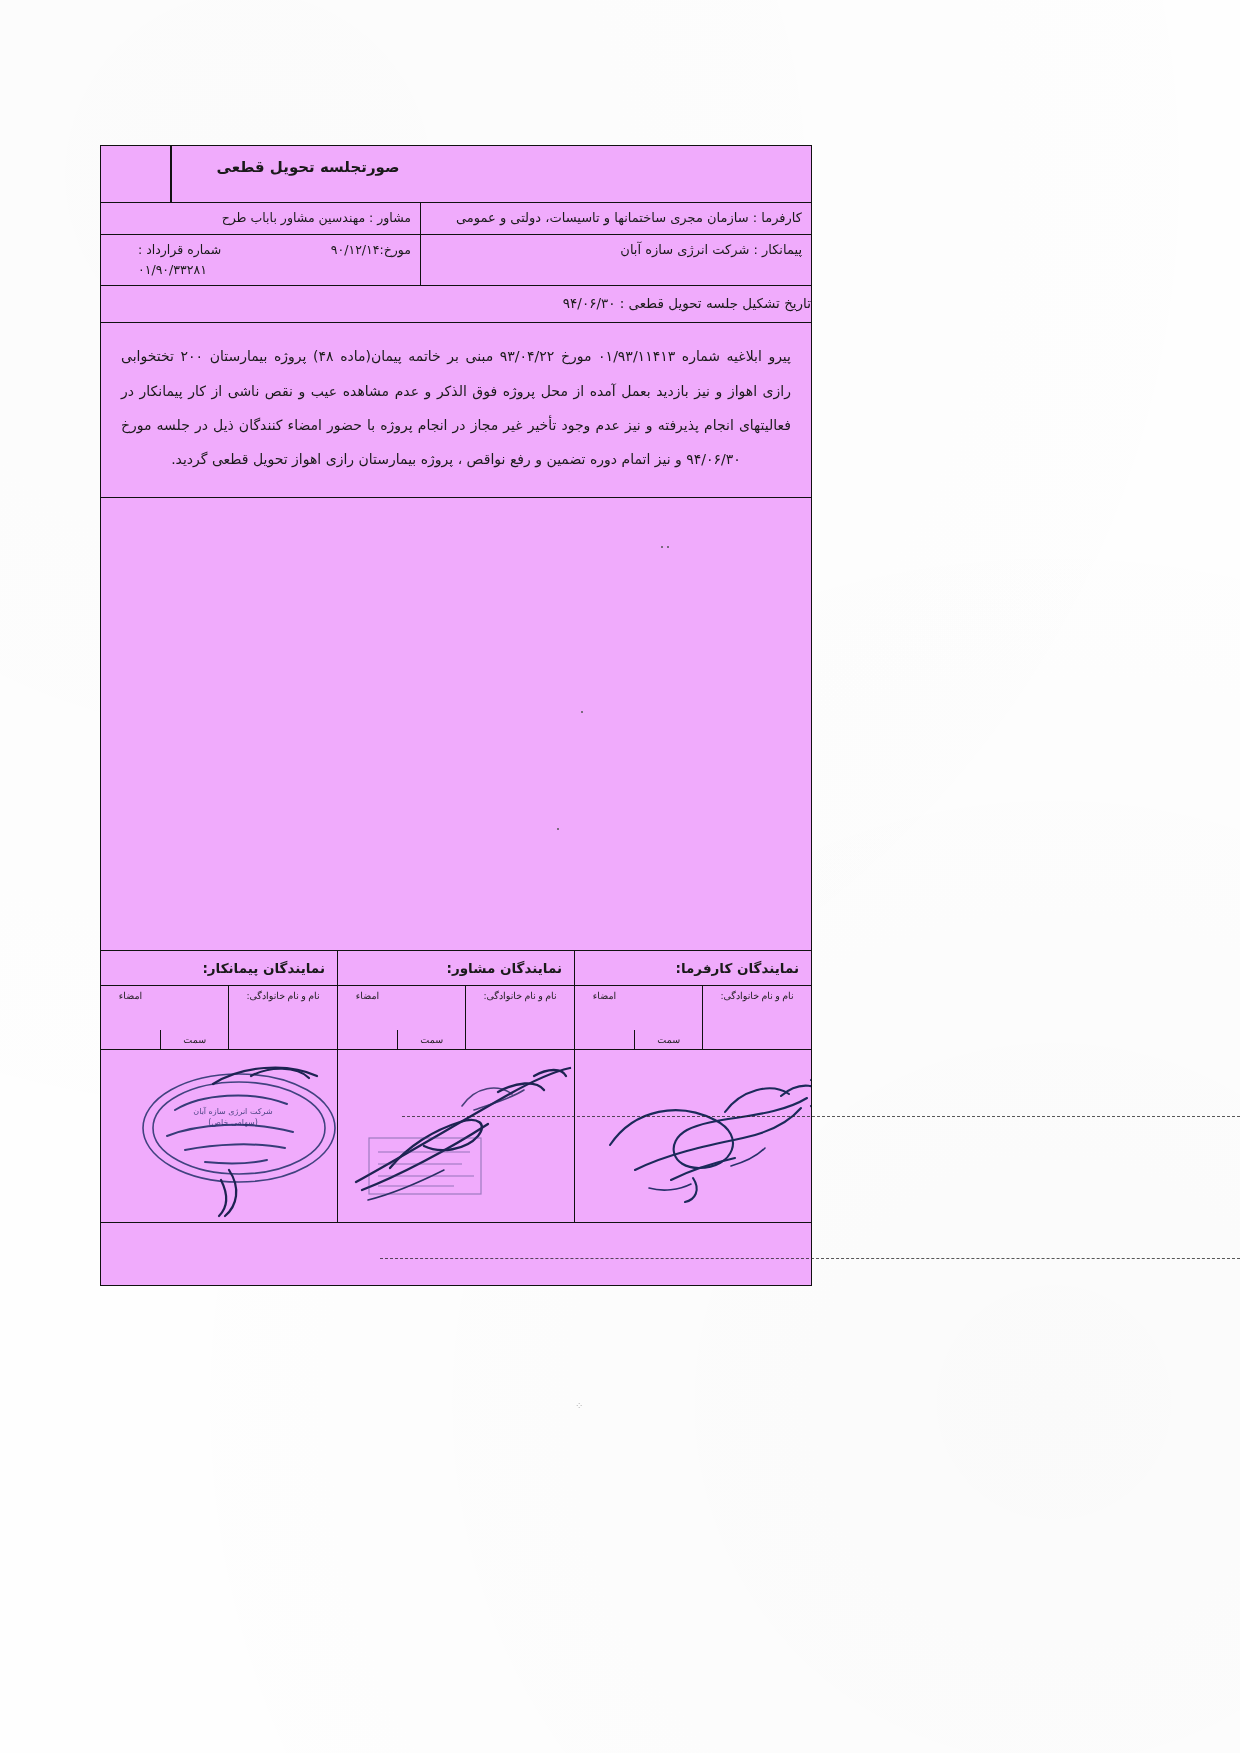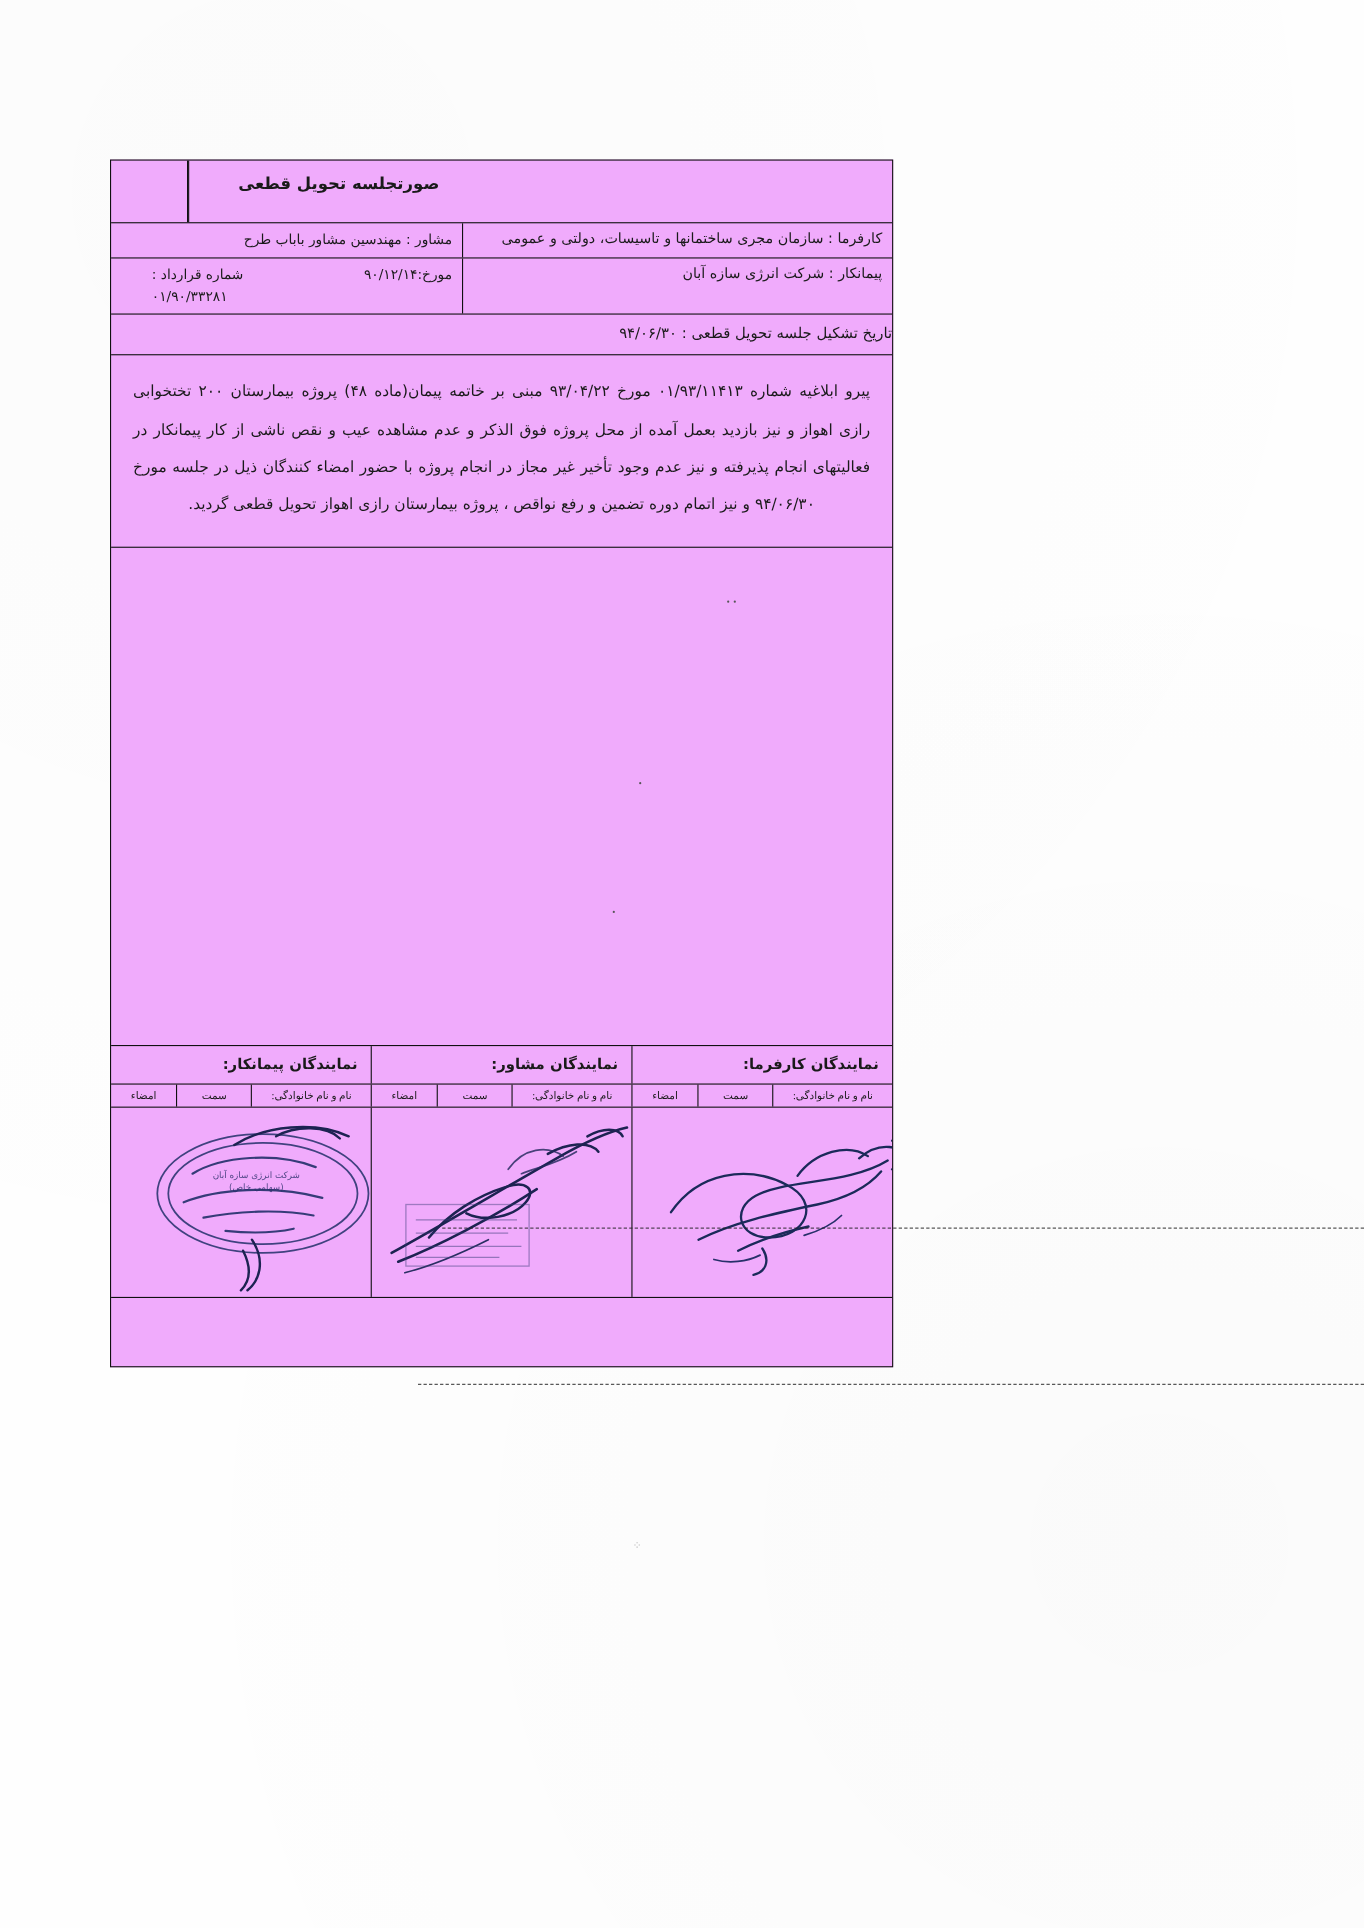--- a/index.html
+++ b/index.html
@@ -124,21 +124,21 @@
     box-sizing: border-box;
     padding: 4px 3px;
     font-size: 9.5px;
     text-align: center;
     border-left: 1px solid #111;
     white-space: nowrap;
     font-family: Liberation Serif, serif;
   }
   .sig-col:last-child { border-left: none; }
   .c-name { flex: 0 0 46%; }
-  .c-post { flex: 0 0 29%; }
+  .c-post { flex: 0 0 29%; margin-top: 44px; }
   .c-sign { flex: 0 0 25%; }
 
   .sig-body { display: flex; border-top: 1.5px solid #111; height: 172px; }
   .sig-cellbox {
     flex: 1 1 33.3333%;
     border-left: 1.5px solid #111;
     position: relative;
     overflow: hidden;
   }
   .sig-cellbox:last-child { border-left: none; }

